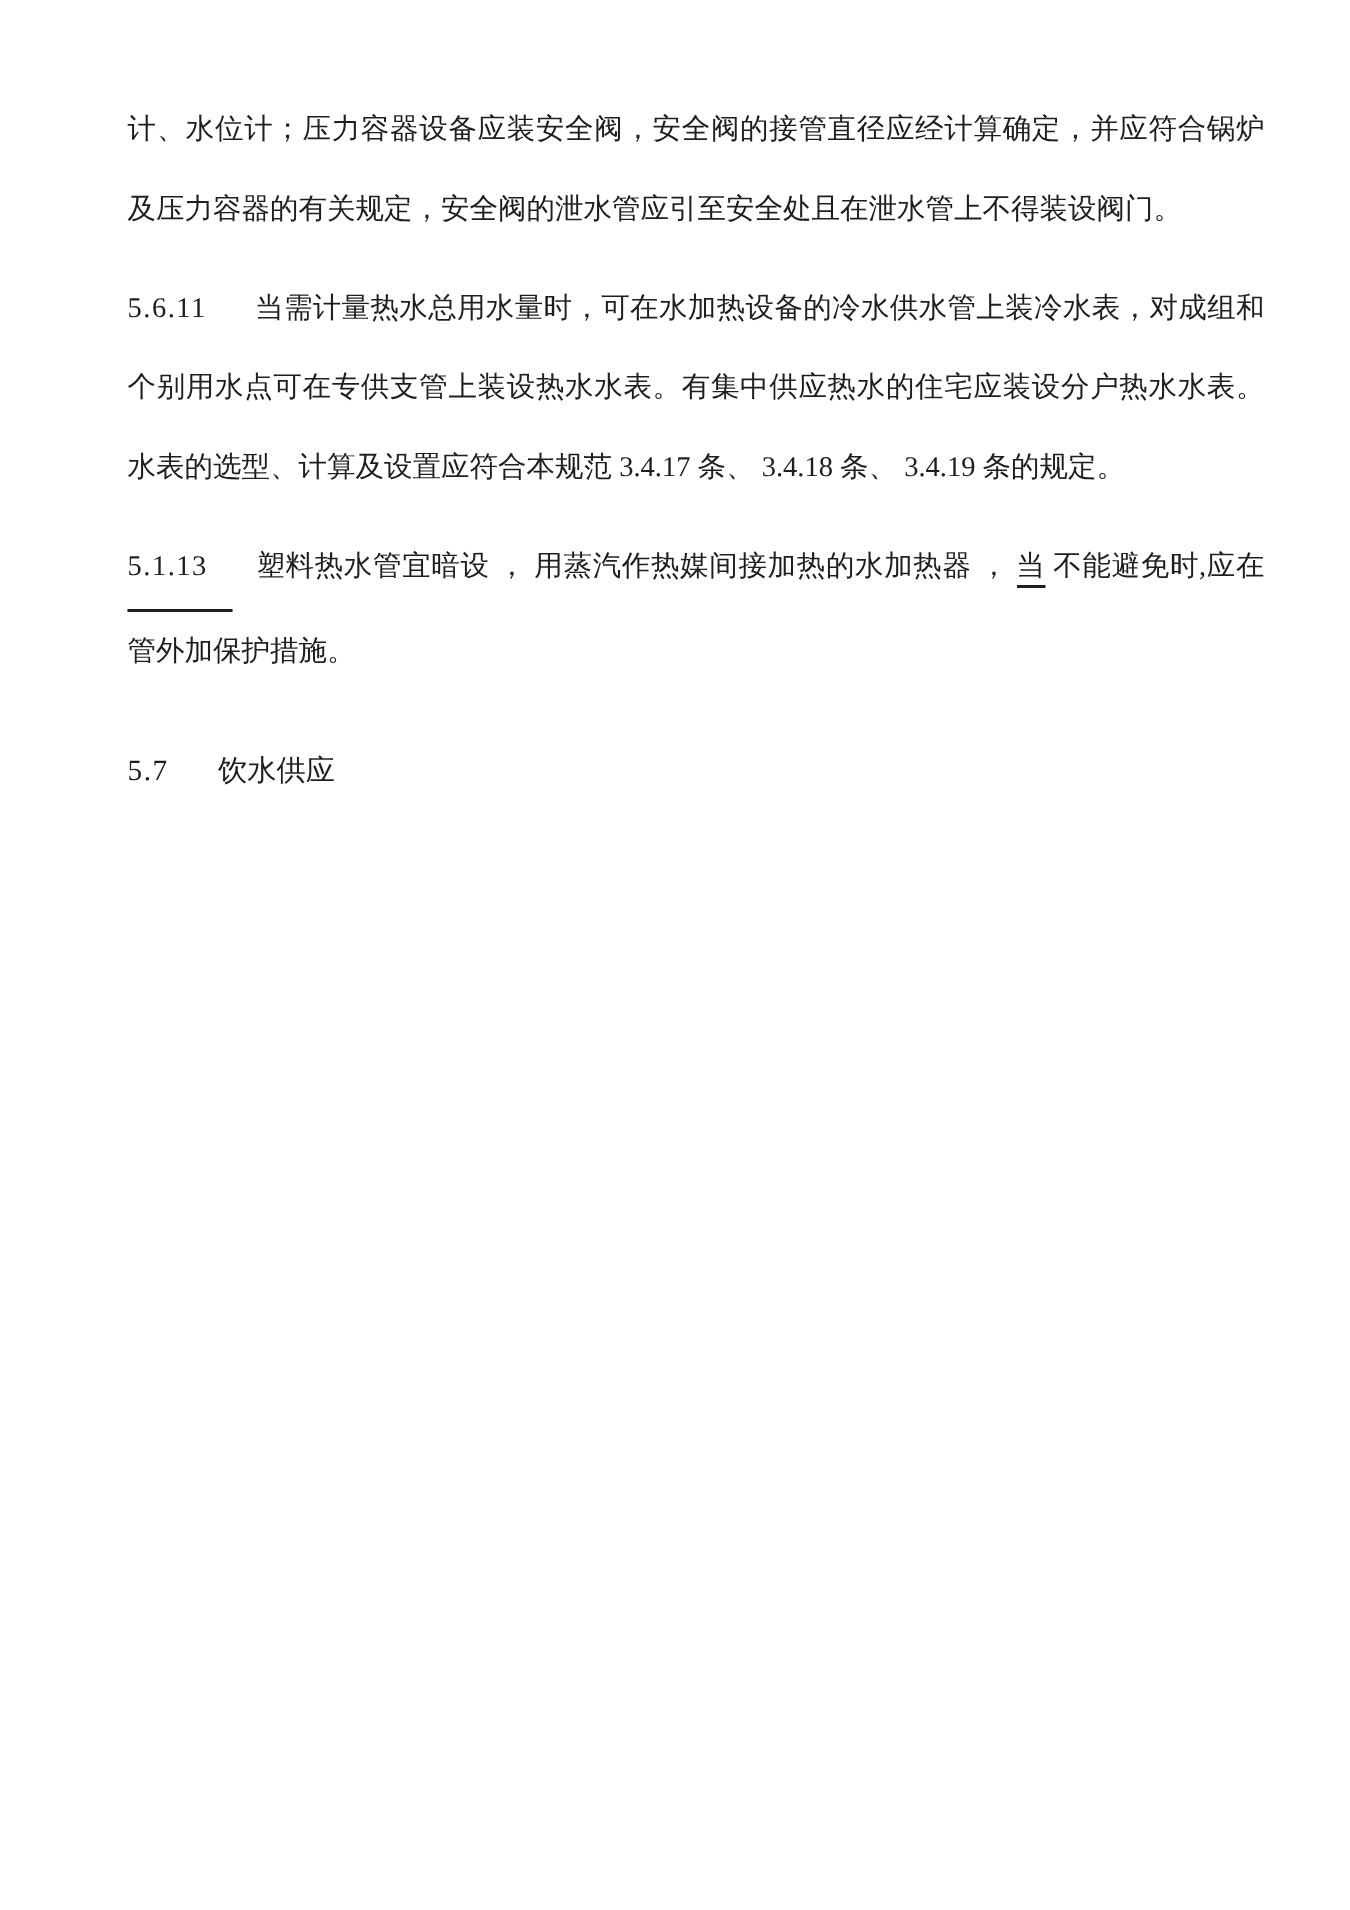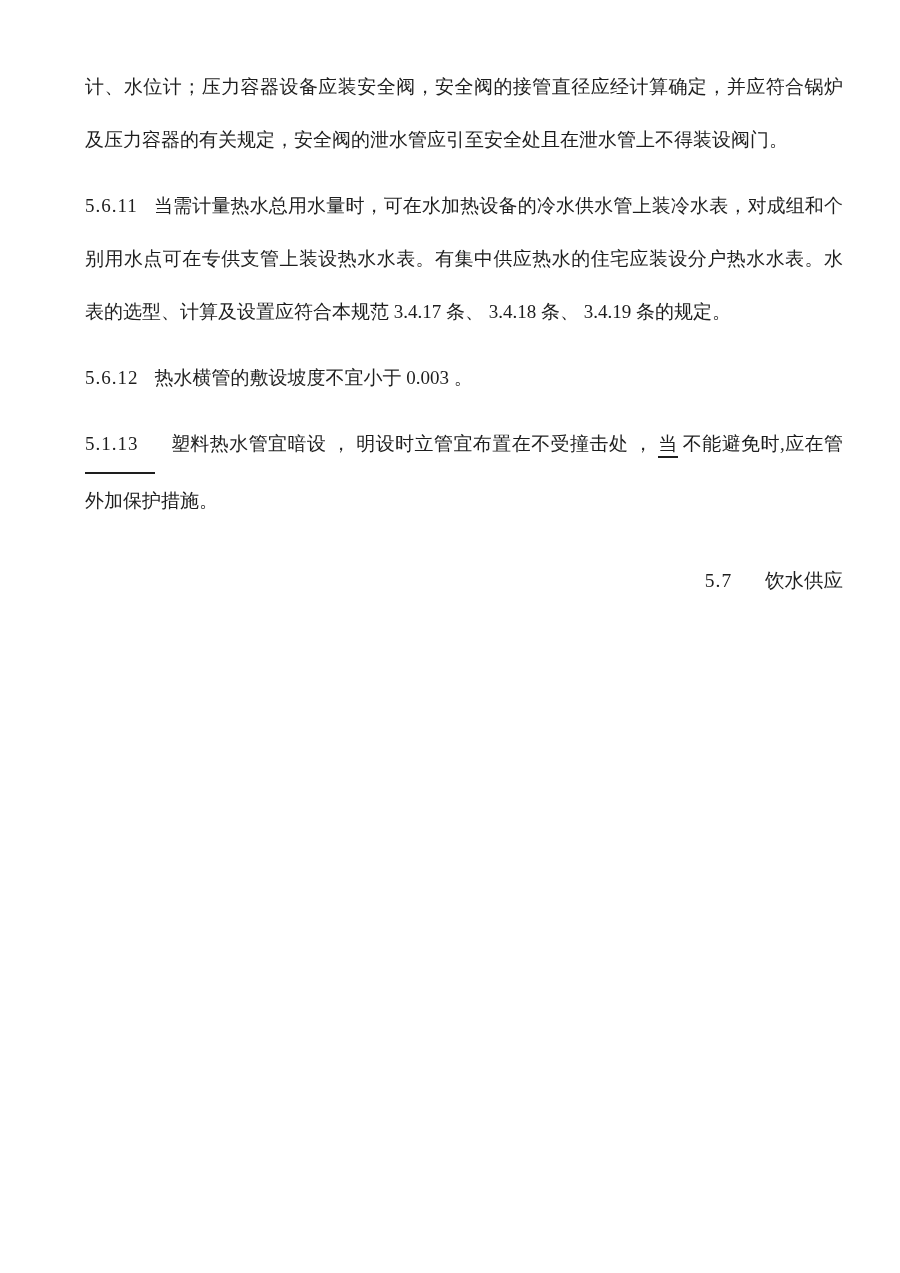--- a/index.html
+++ b/index.html
@@ -20,54 +20,53 @@
     overflow: hidden;
   }
   .doc-body p.para {
     margin: 0 0 13px 0;
     line-height: 53px;
     text-align: justify;
     text-justify: inter-ideograph;
   }
   .num {
     display: inline-block;
-    margin-right: 16px;
+    margin-right: 32px;
     letter-spacing: 1px;
   }
   .num.num-u {
     border-bottom: 2px solid currentColor;
     padding-right: 16px;
     padding-bottom: 2px;
     margin-right: 16px;
   }
   .useg {
     border-bottom: 2px solid currentColor;
     padding-bottom: 2px;
   }
   .section-heading {
     margin: 0;
     padding-top: 14px;
     font-size: 19.5px;
     font-weight: normal;
     line-height: 53px;
-    text-align: right;
+    text-align: left;
     color: #1e1e1e;
   }
   .heading-number {
     margin-right: 28px;
     letter-spacing: 1px;
   }
 </style>
 </head>
 <body>
 
 <main class="page" style="background: rgb(255, 255, 255); color: rgb(30, 30, 30);">
   <section class="doc-body" id="doc-body">
       <p class="para"><span class="seg">计、水位计；压力容器设备应装安全阀，安全阀的接管直径应经计算确定，并应符合锅炉及压力容器的有关规定，安全阀的泄水管应引至安全处且在泄水管上不得装设阀门。</span></p>
       <p class="para"><span class="num">5.6.11</span><span class="seg">当需计量热水总用水量时，可在水加热设备的冷水供水管上装冷水表，对成组和个别用水点可在专供支管上装设热水水表。有集中供应热水的住宅应装设分户热水水表。水表的选型、计算及设置应符合本规范 3.4.17 条、 3.4.18 条、 3.4.19 条的规定。</span></p>
-      <p class="para"><span class="num">5.6.12</span><span class="seg">热水横管的敷设坡度不宜小于 0.003 。</span></p>
-      <p class="para"><span class="num num-u">5.1.13</span><span class="seg">塑料热水管宜暗设 ， 明设时立管宜布置在不受撞击处 ， </span><span class="useg">当</span><span class="seg"> 不能避免时,应在管外加保护措施。</span></p>
+      <p class="para"><span class="num num-u">5.1.13</span><span class="seg">塑料热水管宜暗设 ， 用蒸汽作热媒间接加热的水加热器 ， </span><span class="useg">当</span><span class="seg"> 不能避免时,应在管外加保护措施。</span></p>
     </section>
   <h2 class="section-heading">
     <span class="heading-number">5.7</span>
     <span class="heading-title">饮水供应</span>
   </h2>
 </main>
 
 </body></html>

